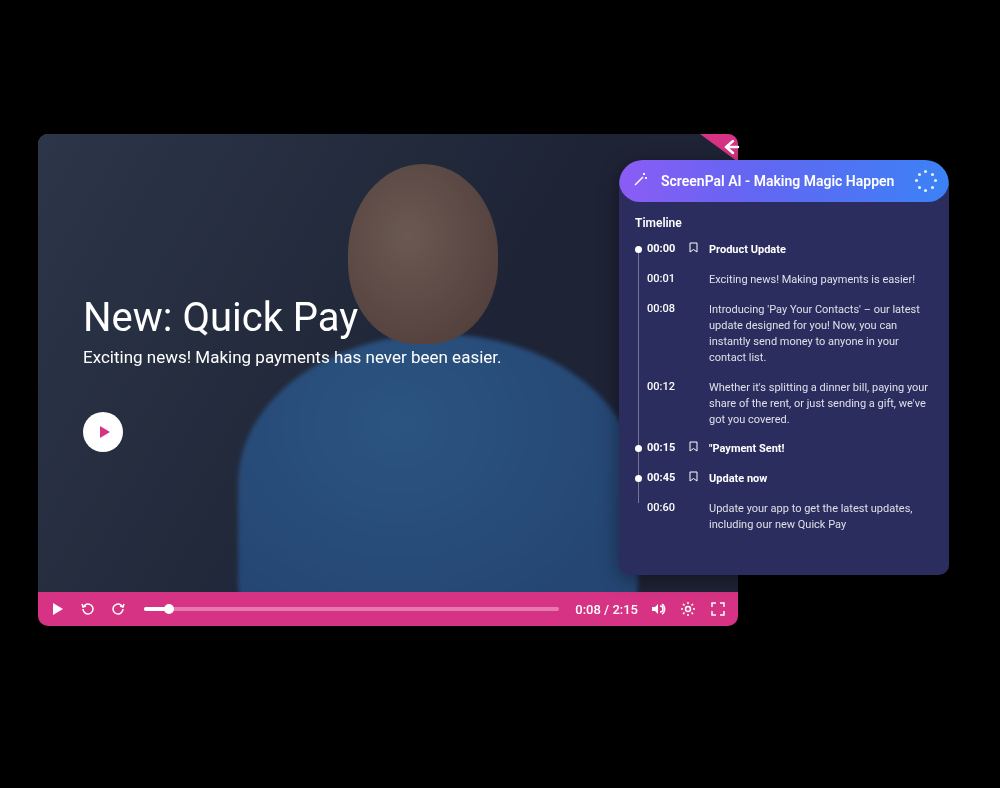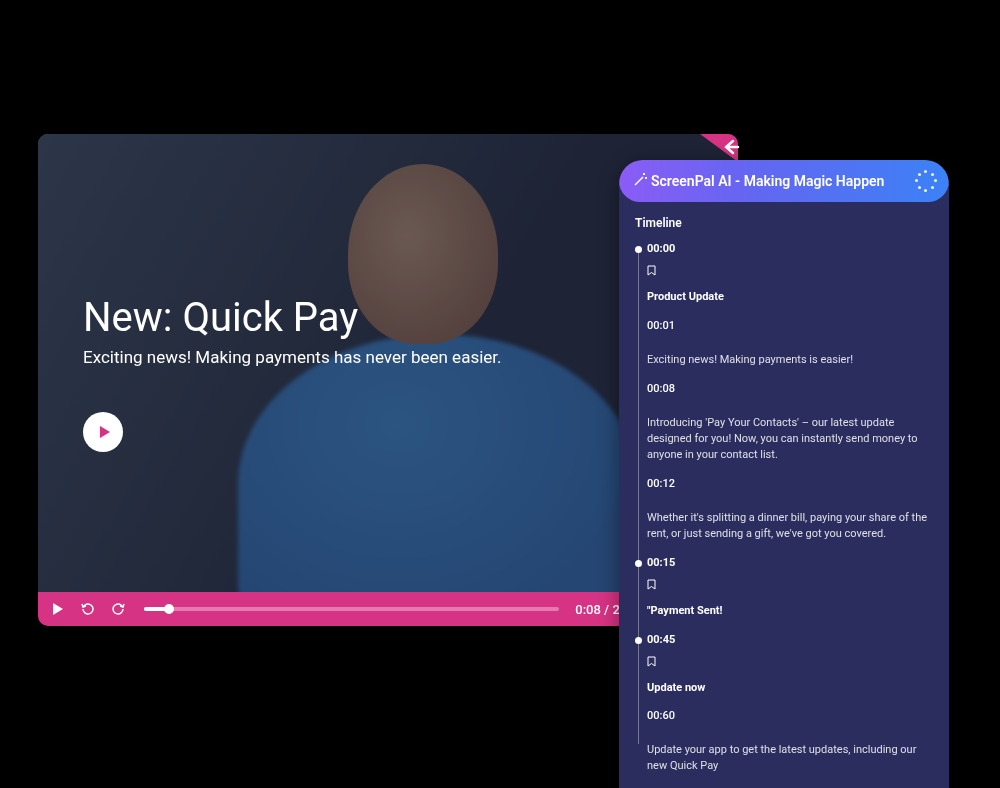--- a/index.html
+++ b/index.html
@@ -165,20 +165,21 @@
   z-index: 5;
   box-shadow: 0 4px 20px rgba(0,0,0,0.4);
 }
 .ai-header {
   height: 42px;
   background: linear-gradient(90deg, #8b5cf6 0%, #6366f1 40%, #3b82f6 100%);
   border-radius: 24px;
   display: flex;
   align-items: center;
   padding: 0 12px;
+  gap: 10px;
   position: relative;
   z-index: 2;
 }
 .ai-wand {
   width: 20px;
   height: 20px;
   color: #fff;
 }
 .ai-title {
   color: #fff;
@@ -221,21 +222,20 @@
   bottom: 30px;
   width: 1px;
   background: rgba(255,255,255,0.35);
 }
 .timeline-item {
   position: relative;
   display: flex;
   gap: 10px;
   margin-bottom: 14px;
   font-size: 11px;
-  flex-direction: column;
 }
 .timeline-dot {
   position: absolute;
   left: -12px;
   top: 4px;
   width: 7px;
   height: 7px;
   background: #fff;
   border-radius: 50%;
 }

